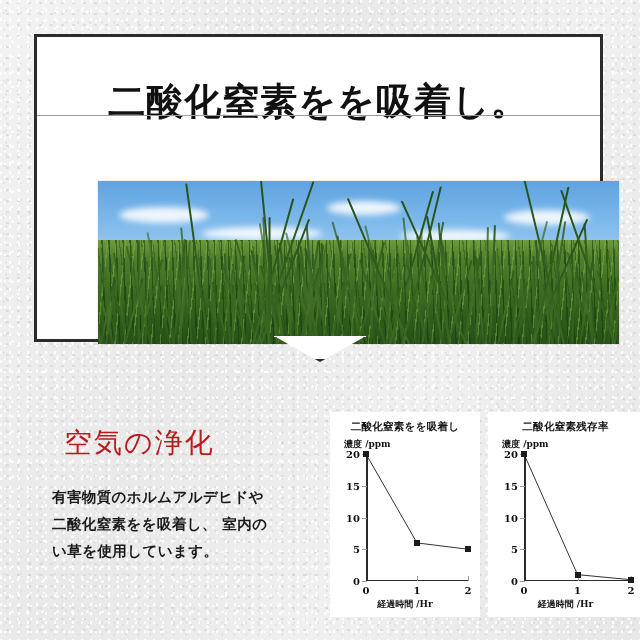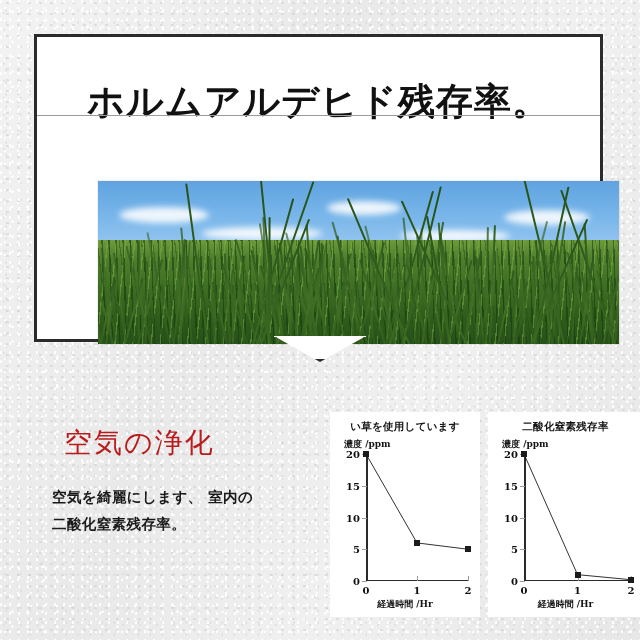--- a/index.html
+++ b/index.html
@@ -139,21 +139,21 @@
     transform:translate(-50%,-50%);
   }
   .plot svg{position:absolute;inset:0;width:100%;height:100%;overflow:visible;}
 </style>
 </head>
 <body>
 
 <div id="page"></div>
 
 <section id="hero">
-  <h1 id="hero-title">ホルムアルデヒド残存率。</h1>
+  <h1 id="hero-title">二酸化窒素をを吸着し。</h1>
   <div id="hero-rule"></div>
 
   <figure id="photo">
     <div id="sky"></div>
     <div class="cloud" style="left:4%;top:16%;width:90px;height:16px;"></div>
     <div class="cloud" style="left:20%;top:28%;width:120px;height:13px;"></div>
     <div class="cloud" style="left:44%;top:12%;width:74px;height:14px;"></div>
     <div class="cloud" style="left:58%;top:30%;width:110px;height:12px;"></div>
     <div class="cloud" style="left:78%;top:18%;width:86px;height:15px;"></div>
     <div class="cloud" style="left:30%;top:42%;width:150px;height:11px;opacity:.7;"></div>
@@ -301,27 +301,28 @@
 </section>
 
 <div id="chevron">
   <div id="chevron-fill"></div>
   <div id="chevron-mask"></div>
 </div>
 
 <section id="benefit">
   <div id="benefit-title">空気の浄化</div>
   <div id="benefit-body">
-    <div>空気を綺麗にします、 室内の</div>
-    <div>二酸化窒素残存率。</div>
+    <div>有害物質のホルムアルデヒドや</div>
+    <div>二酸化窒素をを吸着し、 室内の</div>
+    <div>い草を使用しています。</div>
   </div>
 </section>
 
 <figure class="chart-card" id="chart-1">
-  <figcaption class="chart-title">い草を使用しています</figcaption>
+  <figcaption class="chart-title">二酸化窒素をを吸着し</figcaption>
   <div class="ylab">濃度 /ppm</div>
   <div class="plot">
       <div class="axis-y"></div>
       <div class="axis-x"></div>
       <div class="ytick" style="top: 100%;"></div>
       <div class="ytlabel" style="top: 100%;">0</div>
       <div class="ytick" style="top: 75%;"></div>
       <div class="ytlabel" style="top: 75%;">5</div>
       <div class="ytick" style="top: 50%;"></div>
       <div class="ytlabel" style="top: 50%;">10</div>

